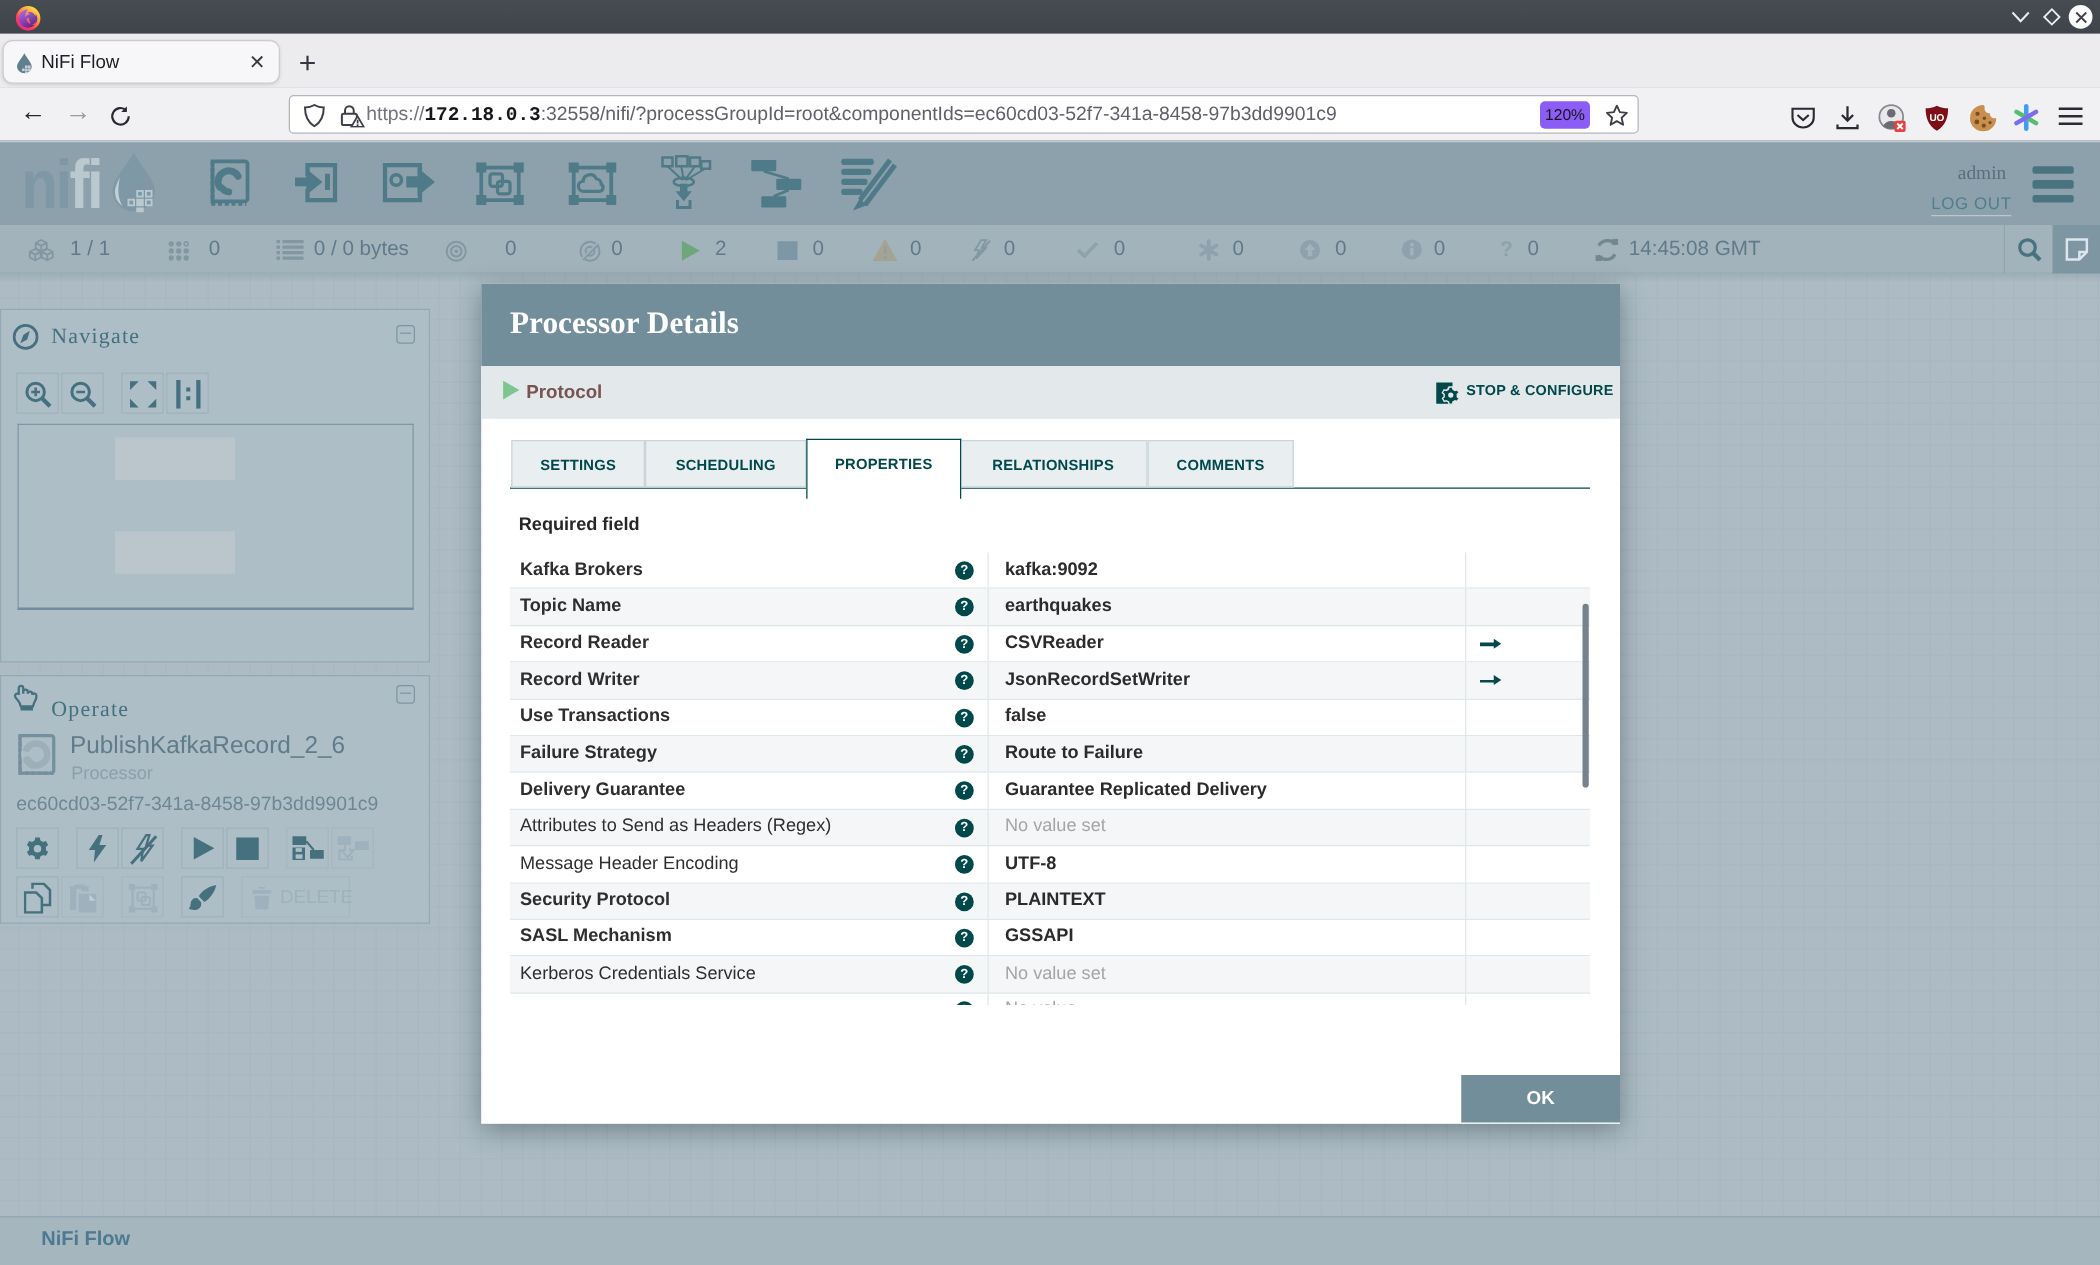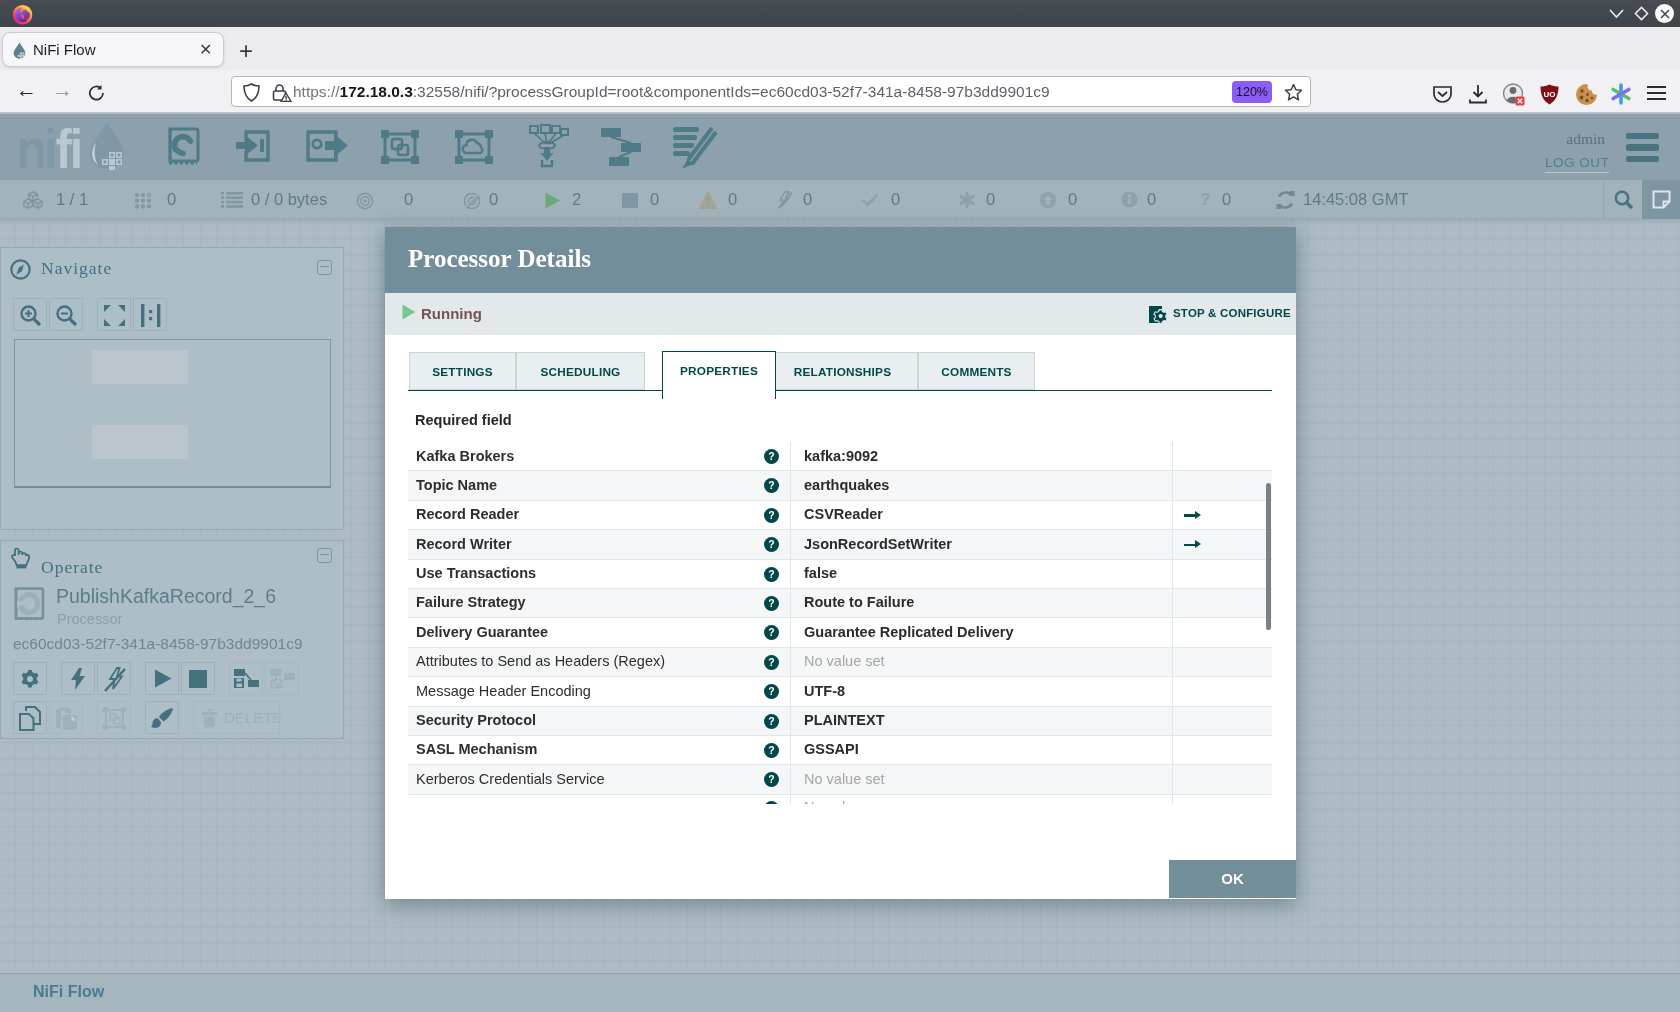--- a/index.html
+++ b/index.html
@@ -12,21 +12,21 @@
   .titletext { width:100%; text-align:center; top:6px; color:#f5f5f8; font-size:14.5px; }
   .tabbar { left:0; top:27px; width:1680px; height:43px; background:#ececef; }
   .tab { left:2px; top:5px; width:222px; height:35px; background:#f7f7f9; border:1px solid #cccccf; border-radius:8px; box-shadow:0 1px 3px rgba(0,0,0,.12); }
   .tabtitle { left:30px; top:8px; font-size:15px; color:#1f1e25; }
   .tabclose { left:196px; top:7px; font-size:16px; color:#3a3a42; }
   .newtab { left:239px; top:10px; font-size:24px; color:#36363e; font-weight:400; line-height:28px; }
   .navbar { left:0; top:70px; width:1680px; height:43px; background:#f1f1f3; border-bottom:1px solid #bfbfc4; }
   .navicon { font-size:21px; color:#27262e; }
   .urlbar { left:231px; top:6px; width:1080px; height:31px; background:#ffffff; border:1px solid #b5b5bd; border-radius:4px; }
   .urltext { left:61px; top:6px; font-size:15.5px; color:#60606a; white-space:nowrap; }
-  .urltext b { color:#17161d; font-weight:700; }
+  .urltext b { color:#17161d; font-weight:700;font-family:Liberation Mono, monospace; }
   .zoombadge { left:1000px; top:4px; width:40px; height:22px; background:#8b5cf6; border-radius:4px; text-align:center; font-size:12.5px; color:#17161d; line-height:22px; }
 
   
   .nifihdr { left:0; top:114px; width:1680px; height:66px; background:#8da1ac; }
   .statusbar { left:0; top:180px; width:1680px; height:39px; background:#a3b3bc; font-size:16.5px; color:#68818e; }
   .statnum { color:#5f7b89; }
   .canvas { left:0; top:219px; width:1680px; height:754px;
     background:
       linear-gradient(rgba(90,110,122,.18), rgba(90,110,122,0) 7px),
       repeating-linear-gradient(to right, transparent 0, transparent 15.8px, #a6b6bf 15.8px, #a6b6bf 16.8px),
@@ -569,37 +569,37 @@
 
 <div class="abs overlayshadow"></div>
 <div class="abs modal">
   <div class="abs mhead">
       <span>Processor Details</span>
     </div>
   <div class="abs mstatus">
     <svg style="position:absolute;left:17px;top:11px;" width="14" height="16" viewBox="0 0 14 16">
         <path d="M0.5 0.5 L13.5 8 L0.5 15.5 z" fill="#7dc690"></path>
       </svg>
-    <div class="running">Running</div>
+    <div class="running">Protocol</div>
     <svg style="position:absolute;left:763px;top:12px;" width="19" height="19" viewBox="0 0 19 19">
       <path d="M1 1 h13 v4 h-4 v9 h4 v4 H1 z" fill="#00484a"></path>
       <path d="M11.2 4.6 h2.8 l0.4 1.8 a5.6 5.6 0 0 1 1.6 0.9 l1.8 -0.5 l1.4 2.4 l-1.4 1.3 a5.6 5.6 0 0 1 0 1.9 l1.4 1.3 l-1.4 2.4 l-1.8 -0.5 a5.6 5.6 0 0 1 -1.6 0.9 l-0.4 1.8 h-2.8 l-0.4 -1.8 a5.6 5.6 0 0 1 -1.6 -0.9 l-1.8 0.5 l-1.4 -2.4 l1.4 -1.3 a5.6 5.6 0 0 1 0 -1.9 L5.9 9.2 l1.4 -2.4 l1.8 0.5 a5.6 5.6 0 0 1 1.6 -0.9 z" fill="#00484a" stroke="#e3e8eb" stroke-width="1.1"></path>
       <circle cx="12.6" cy="11" r="2.1" fill="#e3e8eb"></circle>
     </svg>
     <div class="stopcfg">STOP &amp; CONFIGURE</div>
   </div>
   <div class="abs tabline"></div>
   <div class="abs tabsrow">
     <div class="mtab" style="left:1px; width:107px;">
         <div>SETTINGS</div>
       </div>
     <div class="mtab" style="left:108px; width:129px;">
         <div>SCHEDULING</div>
       </div>
-    <div class="mtab mtabactive" style="left:254px; width:114px;">
+    <div class="mtab mtabactive" style="left:237px; width:124px;">
         <div>PROPERTIES</div>
       </div>
     <div class="mtab" style="left:359px; width:151px;">
         <div>RELATIONSHIPS</div>
       </div>
     <div class="mtab" style="left:510px; width:117px;">
         <div>COMMENTS</div>
       </div>
   </div>
   <div class="abs reqfield">Required field</div>

